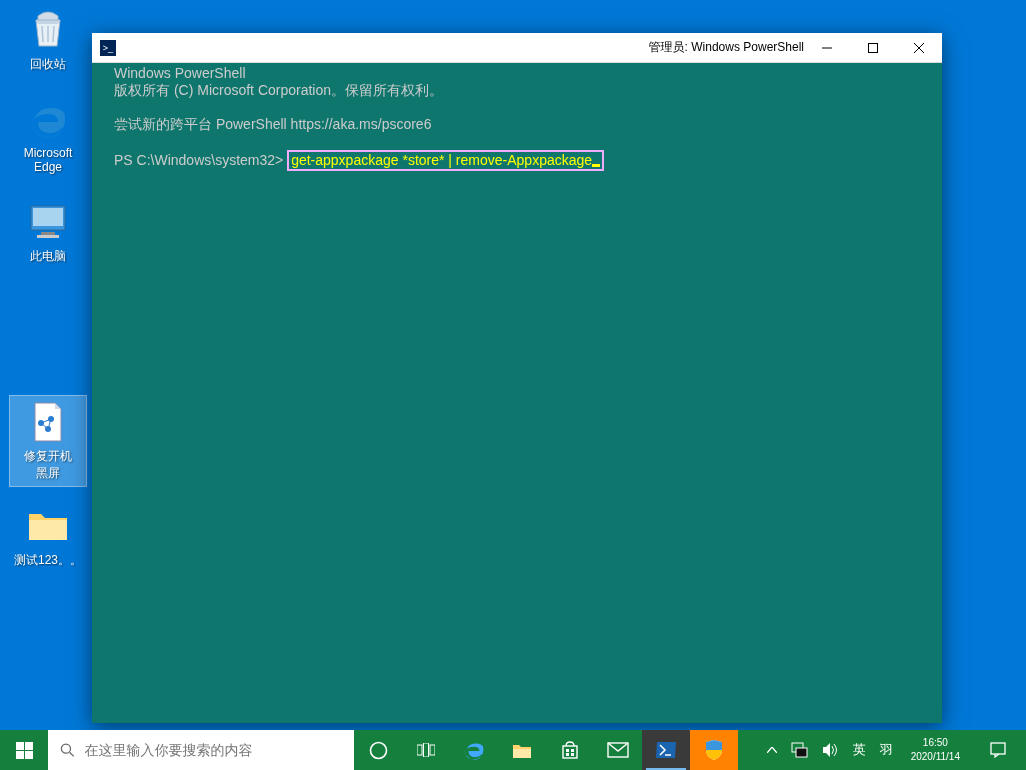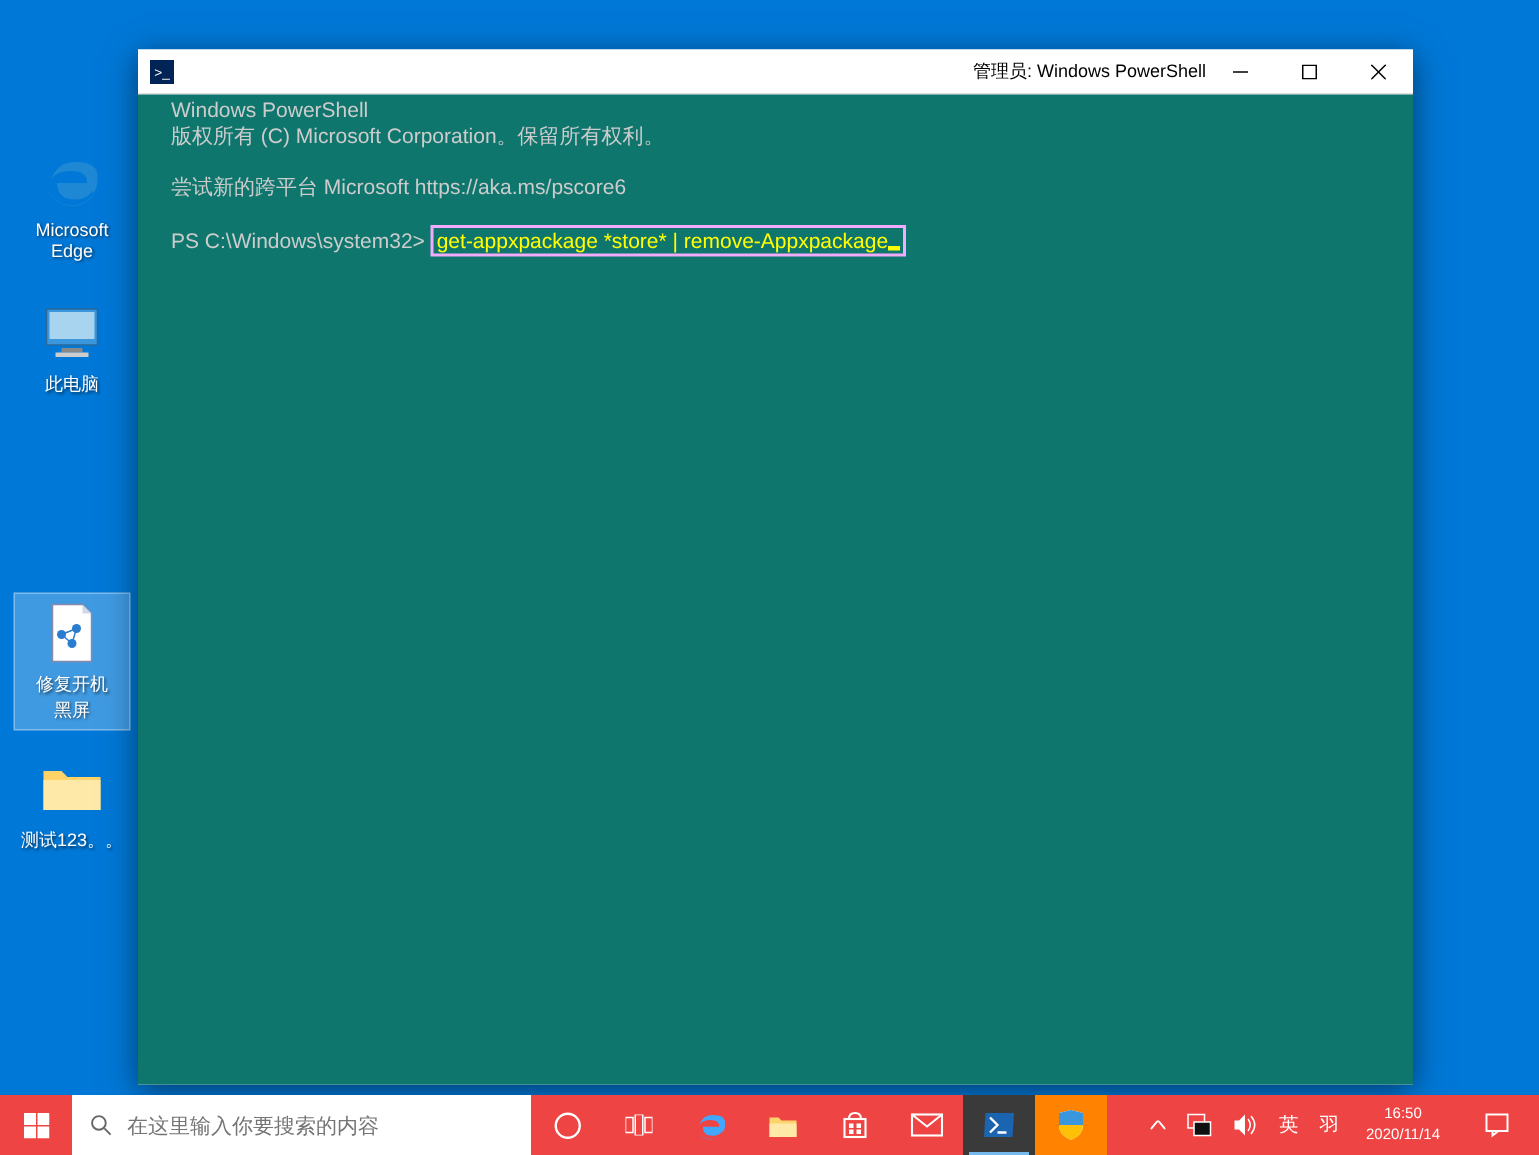--- a/index.html
+++ b/index.html
@@ -16,40 +16,51 @@
 .titlebar-icon { width: 16px; height: 16px; margin: 0 6px 0 8px; background: #012456; display: flex; align-items: center; justify-content: center; color: #fff; font-size: 9px; }
 .titlebar-title { flex: 1; font-size: 12px; color: #000; text-align: right; }
 .titlebar-btns { display: flex; }
 .titlebar-btn { width: 46px; height: 30px; display: flex; align-items: center; justify-content: center; cursor: pointer; }
 
 .console { flex: 1; background: #0f766e; color: #ccc; padding: 2px 22px; font-family: "NSimSun", "SimSun", Consolas, monospace; font-size: 14px; line-height: 17px; overflow: hidden; }
 .console .yellow { color: #ffff00; }
 .console .highlight-box { border: 2px solid #f0abfc; padding: 0 2px; display: inline-block; }
 .cursor { display: inline-block; width: 8px; height: 3px; background: #ffff00; vertical-align: bottom; margin-bottom: 2px; }
 
-.taskbar { position: absolute; bottom: 0; left: 0; width: 100%; height: 40px; background: #ef4444; display: flex; align-items: stretch; color: #fff; }
+.taskbar { position: absolute; bottom: 0; left: 0; width: 100%; height: 40px; background: #15803d; display: flex; align-items: stretch; color: #fff; }
 .start-btn { width: 48px; display: flex; align-items: center; justify-content: center; cursor: pointer; }
 .search-box { flex: 0 0 306px; background: #fff; display: flex; align-items: center; padding: 0 12px; }
 .search-box input { border: none; outline: none; width: 100%; font-size: 14px; color: #666; background: transparent; }
 .task-items { display: flex; align-items: stretch; }
 .task-item { width: 48px; display: flex; align-items: center; justify-content: center; cursor: pointer; position: relative; }
 .task-item.active { background: #3a3a3a; }
 .task-item.active::after { content: ""; position: absolute; bottom: 0; left: 4px; right: 4px; height: 2px; background: #76b9ed; }
 .tray { margin-left: auto; display: flex; align-items: center; padding: 0 4px; gap: 6px; }
 .tray-item { padding: 0 4px; display: flex; align-items: center; justify-content: center; cursor: pointer; height: 100%; font-size: 12px; }
 .tray-clock { text-align: center; font-size: 10px; line-height: 14px; padding: 0 8px; cursor: pointer; }
 .notif-btn { width: 48px; display: flex; align-items: center; justify-content: center; cursor: pointer; }
 
 svg { display: block; }
 </style>
 </head>
 <body>
 
 <div class="desktop">
 
+  <div class="desktop-icon" style="left:10px; top:8px">
+    <div class="icon-img">
+      <svg width="40" height="40" viewBox="0 0 40 40">
+          <path d="M8 10 L32 10 L29 36 L11 36 Z" fill="#e8f0f7" stroke="#9db6cc" stroke-width="1"></path>
+          <path d="M8 10 L32 10 L30 14 L10 14 Z" fill="#c5d5e4"></path>
+          <path d="M14 16 L15 32 M20 16 L20 32 M26 16 L25 32" stroke="#b0c4d6" stroke-width="1.5"></path>
+          <path d="M10 6 Q20 -2 30 6 L30 10 L10 10 Z" fill="#d0dde9" stroke="#9db6cc"></path>
+        </svg>
+    </div>
+    <div class="label">回收站</div>
+  </div>
 
   <div class="desktop-icon" style="left:10px; top:98px">
     <div class="icon-img">
       <svg width="40" height="40" viewBox="0 0 40 40">
           <path d="M20 3 A17 17 0 1 0 37 20 L37 17 Q37 8 22 8 Q10 8 6 20 Q9 14 20 14 Q30 14 30 22 L10 22 Q10 33 22 33 Q30 33 34 27 L34 30 A17 17 0 0 1 3 20 A17 17 0 0 1 20 3 Z" fill="#1e88d4"></path>
         </svg>
     </div>
     <div class="label">Microsoft Edge</div>
   </div>
 
@@ -110,21 +121,21 @@
               <line x1="0" y1="0" x2="10" y2="10" stroke="#000"></line>
               <line x1="10" y1="0" x2="0" y2="10" stroke="#000"></line>
             </svg>
           </div>
       </div>
     </div>
     <div class="console">
       <div>Windows PowerShell</div>
       <div>版权所有 (C) Microsoft Corporation。保留所有权利。</div>
       <div style="height:17px"></div>
-      <div>尝试新的跨平台 Microsoft https://aka.ms/pscore6</div>
+      <div>尝试新的跨平台 PowerShell https://aka.ms/pscore6</div>
       <div style="height:17px"></div>
       <div><span>PS C:\Windows\system32&gt; </span><span class="highlight-box"><span class="yellow">get-appxpackage *store* </span><span class="yellow">|</span><span class="yellow"> remove-Appxpackage</span><span class="cursor"></span></span></div>
     </div>
   </div>
 
 </div>
 
 <div class="taskbar">
   <div class="start-btn">
     <svg width="17" height="17" viewBox="0 0 17 17">

